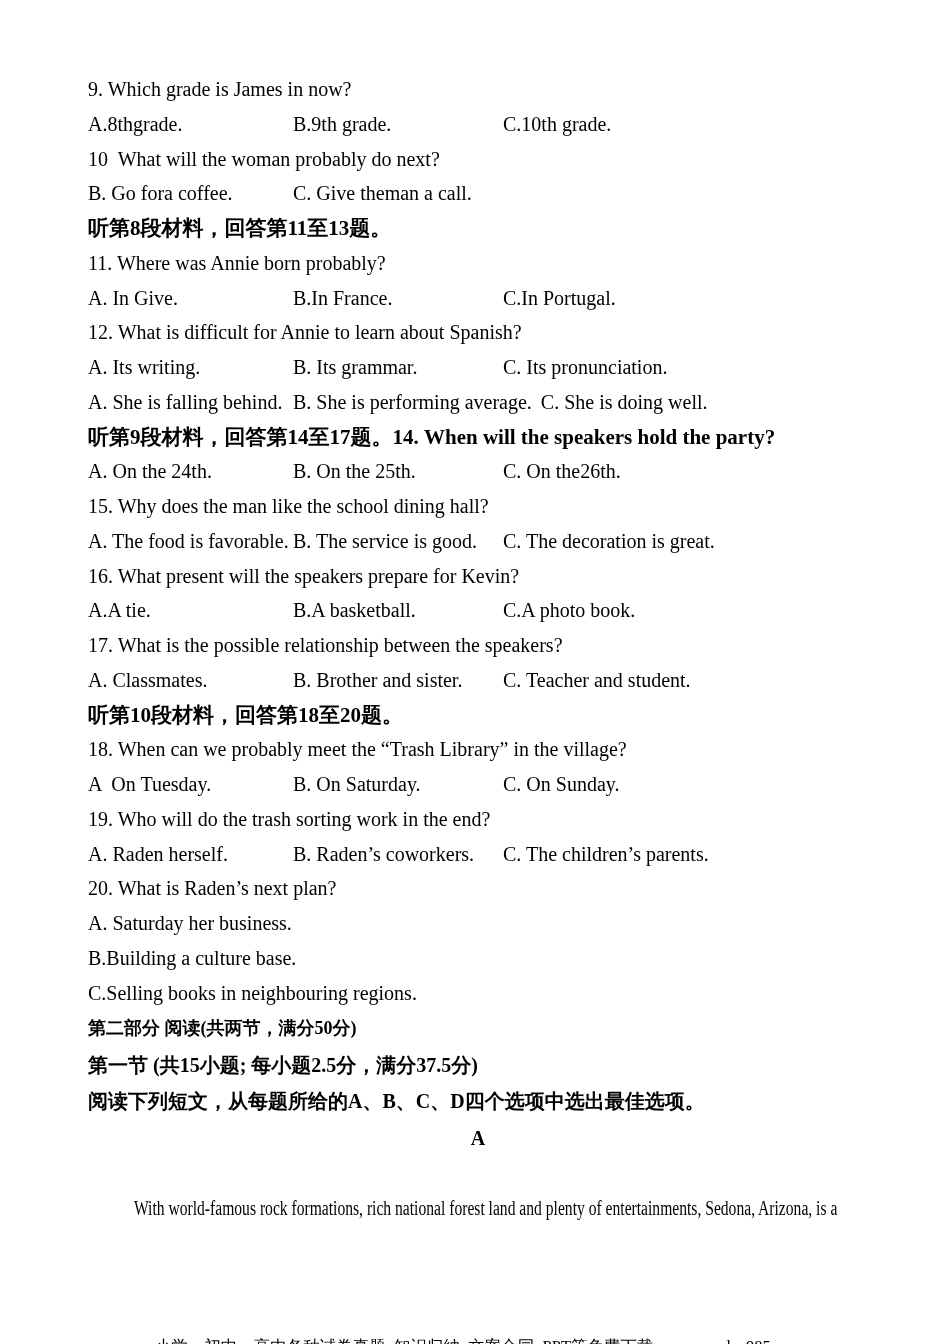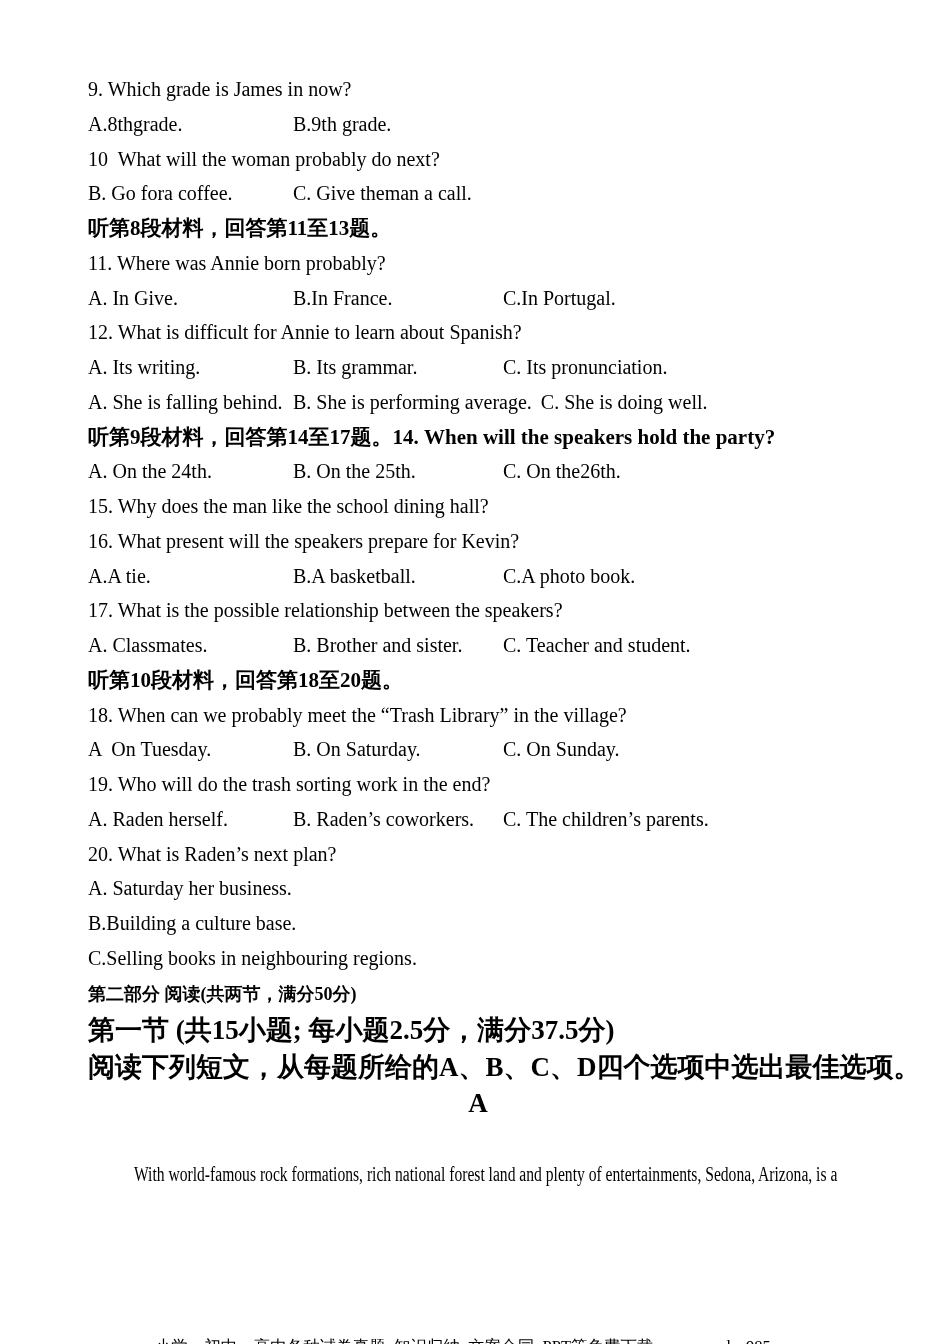--- a/index.html
+++ b/index.html
@@ -29,21 +29,21 @@
   .opts13 {
     display: grid;
     grid-template-columns: 205px 1fr;
   }
   .opts13 .bc-pair span + span { margin-left: 9px; margin-top: 35px; }
   .bhead { font-weight: 700; font-size: 21px; }
   .r2 {
     height: 36.5px;
     line-height: 36.5px;
     font-weight: 700;
-    font-size: 27px;
+    font-size: 20px;
     white-space: pre;
   }
   .r2.big { font-size: 18px; }
   .r2.center { text-align: center; }
   .passage-row {
     height: 35px;
     line-height: 35px;
     padding-left: 30px;
     white-space: pre;
   }
@@ -68,20 +68,21 @@
 </style>
 </head>
 <body>
 
 <div class="doc">
 
   <div class="r">9. Which grade is James in now?</div>
   <div class="r opts">
     <span>A.8thgrade.</span>
     <span>B.9th grade.</span>
+    <span>C.10th grade.</span>
   </div>
 
   <div class="r">10  What will the woman probably do next?</div>
   <div class="r opts">
     <span>B. Go fora coffee.</span>
     <span>C. Give theman a call.</span>
   </div>
 
   <div class="r bhead">听第8段材料，回答第11至13题。</div>
 
@@ -106,20 +107,25 @@
 
   <div class="r bhead"><span>听第9段材料，回答第14至17题。</span><span>14. When will the speakers hold the party?</span></div>
 
   <div class="r opts">
     <span>A. On the 24th.</span>
     <span>B. On the 25th.</span>
     <span>C. On the26th.</span>
   </div>
 
   <div class="r">15. Why does the man like the school dining hall?</div>
+  <div class="r opts">
+    <span>A. The food is favorable.</span>
+    <span>B. The service is good.</span>
+    <span>C. The decoration is great.</span>
+  </div>
 
   <div class="r">16. What present will the speakers prepare for Kevin?</div>
   <div class="r opts">
     <span>A.A tie.</span>
     <span>B.A basketball.</span>
     <span>C.A photo book.</span>
   </div>
 
   <div class="r">17. What is the possible relationship between the speakers?</div>
   <div class="r opts">

